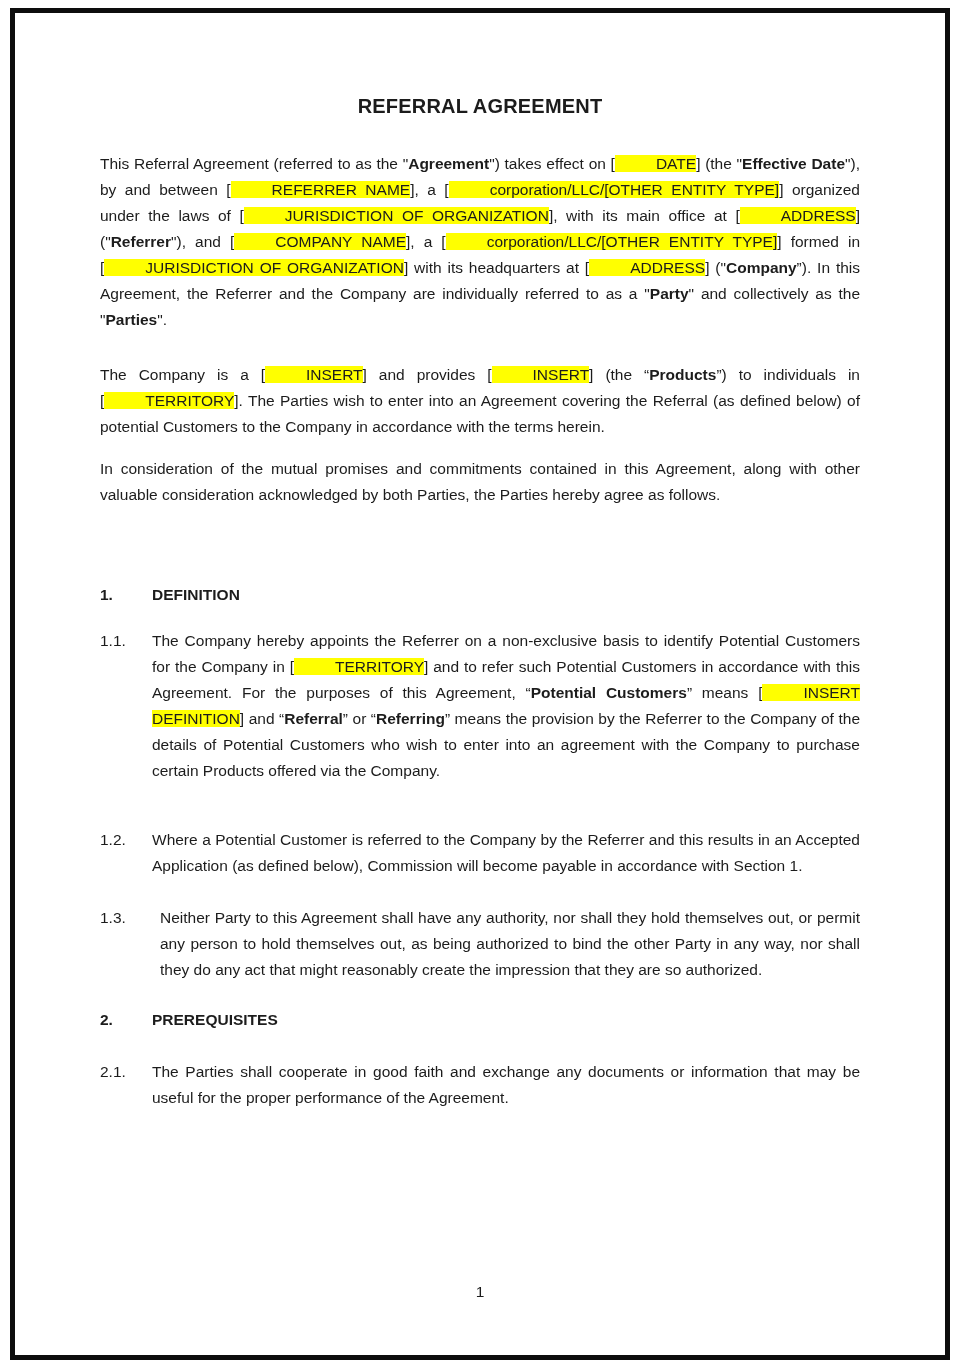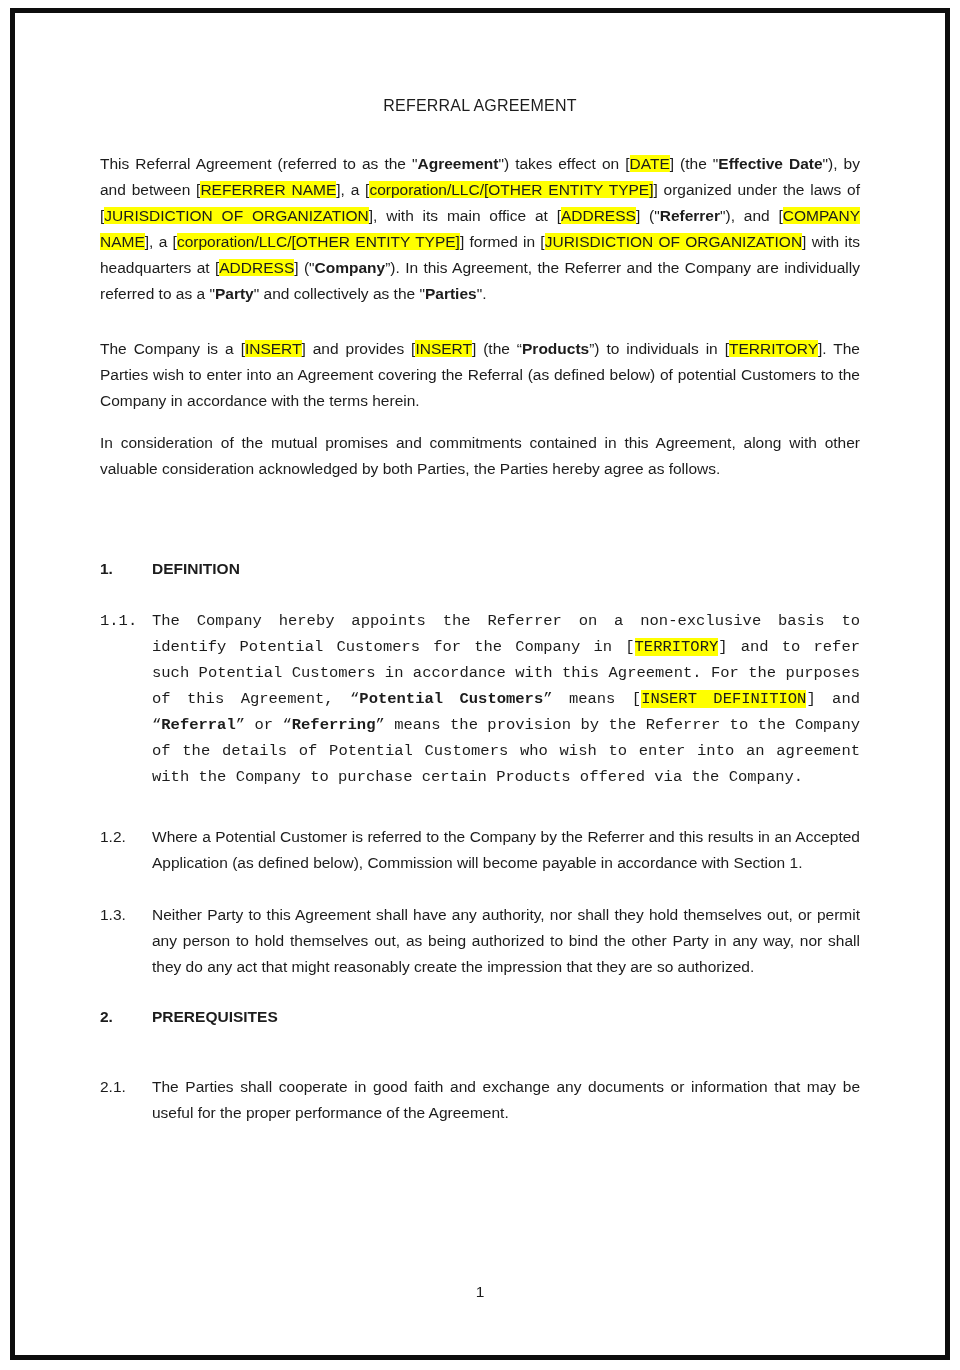--- a/index.html
+++ b/index.html
@@ -29,22 +29,22 @@
     position: absolute;
     left: 100px;
     top: 0;
     width: 760px;
     font-size: 15.5px;
     line-height: 26px;
   }
   .doc-title {
     margin: 96px 0 0 0;
     text-align: center;
-    font-size: 16px;
-    font-weight: 400;
+    font-size: 20px;
+    font-weight: 700;
     line-height: 20px;
     letter-spacing: 0.2px;
   }
   .para {
     text-align: justify;
   }
   #p1 { margin-top: 35px; }
   #p2 { margin-top: 29px; }
   #p3 { }
   .clause, .sec-heading {
@@ -53,27 +53,27 @@
   }
   .sec-heading { font-weight: 700; }
   .num {
     flex: 0 0 52px;
   }
   .cbody {
     flex: 1;
     text-align: justify;
   }
   #h1 { margin-top: 74px; }
-  #c11 { margin-top: 26px; font-family: Liberation Mono, monospace; }
-  #c12 { margin-top: 34px; }
-  #c13 { margin-top: 26px; }
+  #c11 { margin-top: 20px; }
+  #c12 { margin-top: 43px; }
+  #c13 { margin-top: 26px; gap: 8px; }
   #h2 { margin-top: 24px; }
-  #c21 { margin-top: 44px; }
+  #c21 { margin-top: 26px; }
   .b { font-weight: 700; }
-  .hl { background: var(--hl, #ffff00); }
+  .hl { background: var(--hl, #ffff00); padding-left: 41px; }
   .page-number {
     position: absolute;
     left: 0;
     top: 1281px;
     width: 100%;
     text-align: center;
     font-size: 15.5px;
     line-height: 22px;
   }
 </style>

